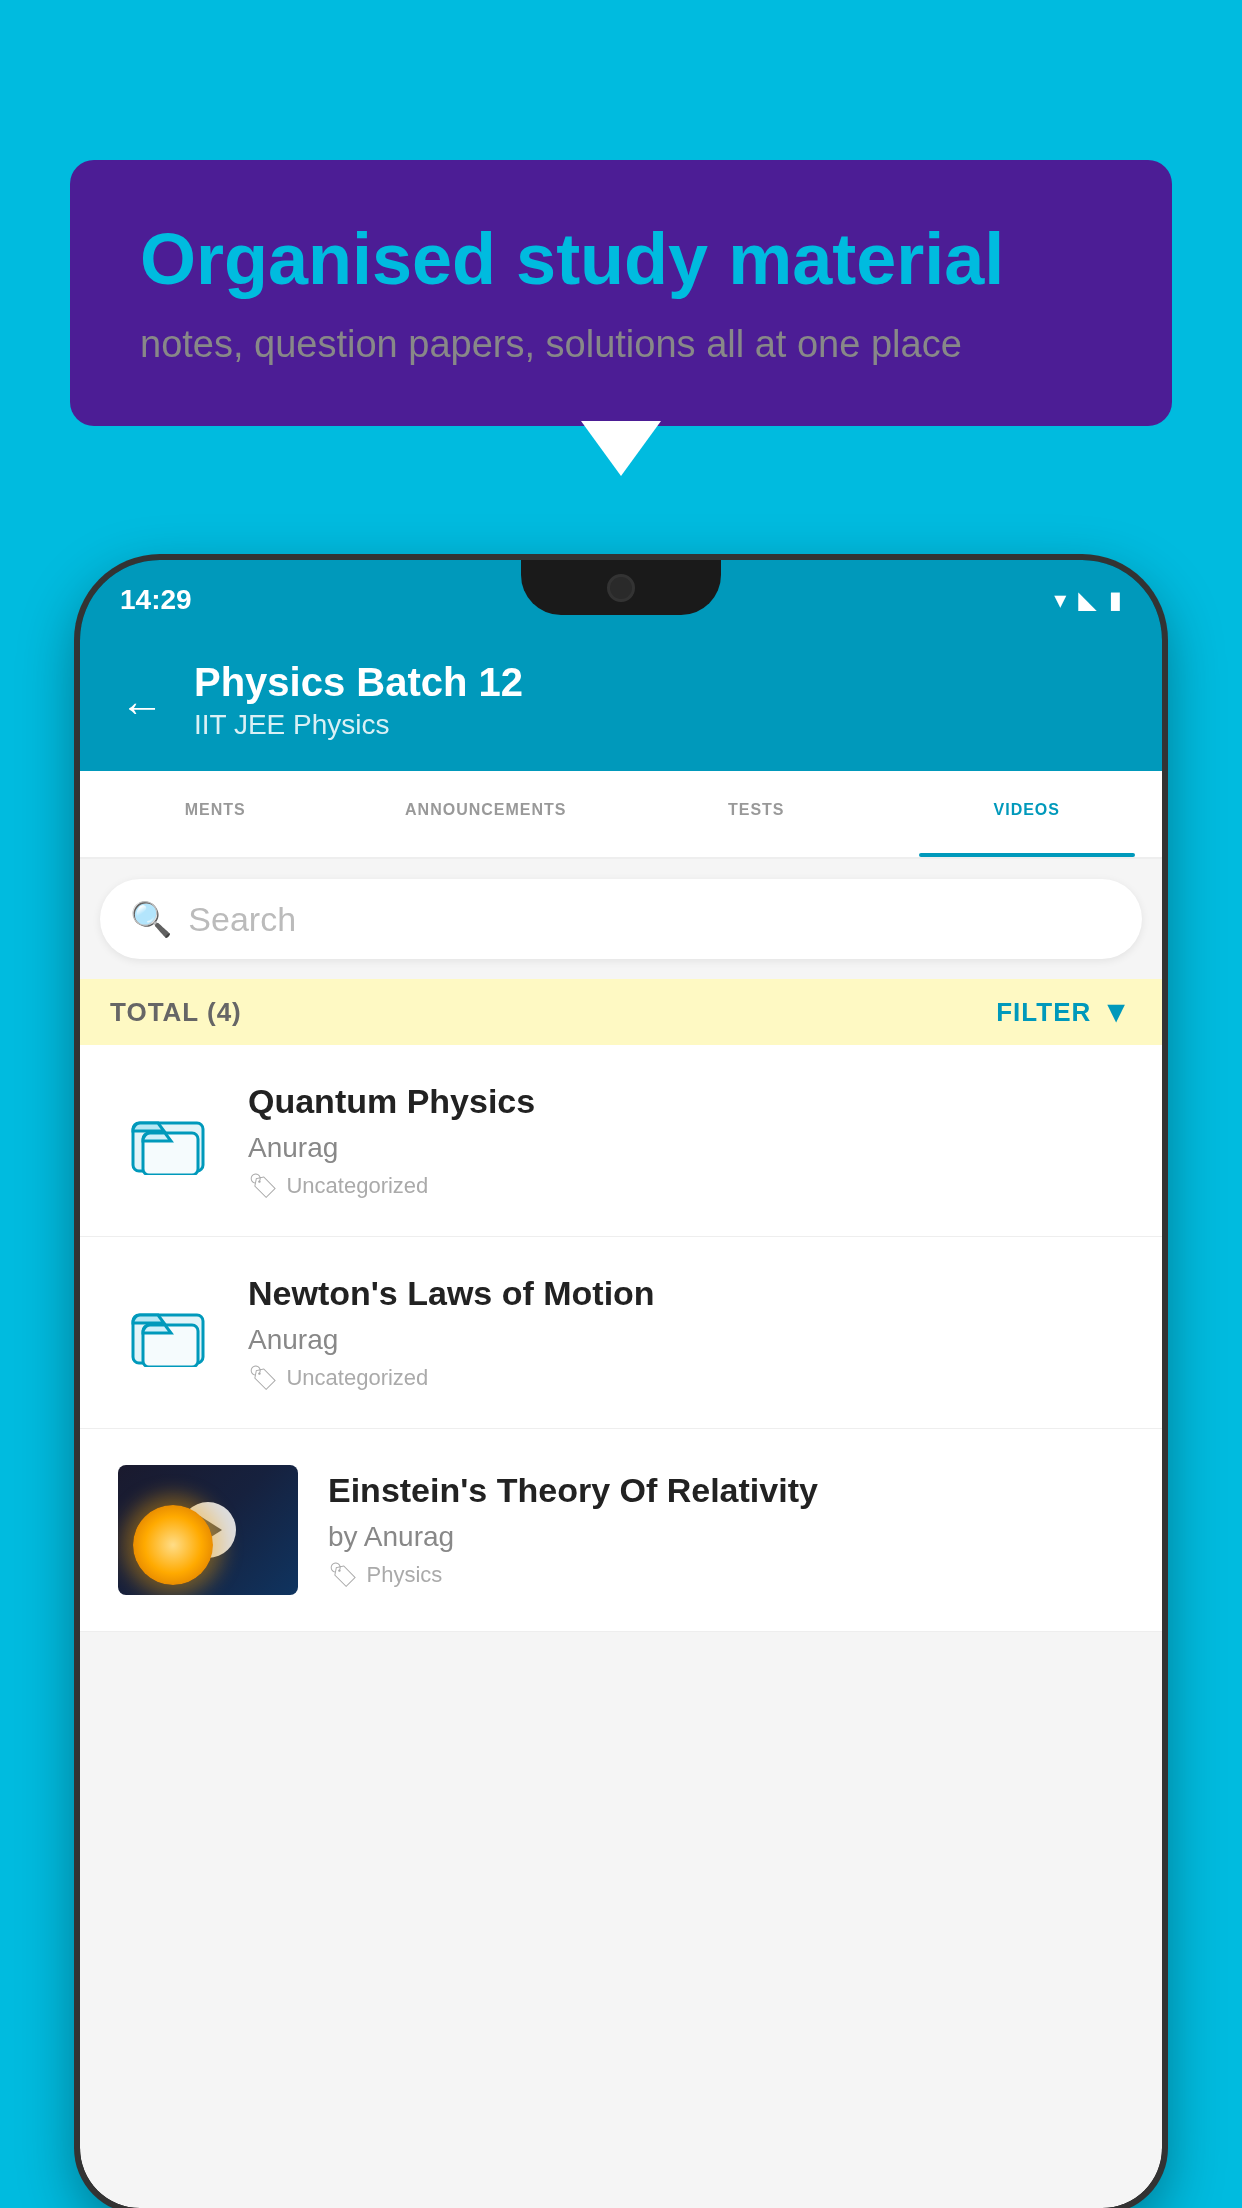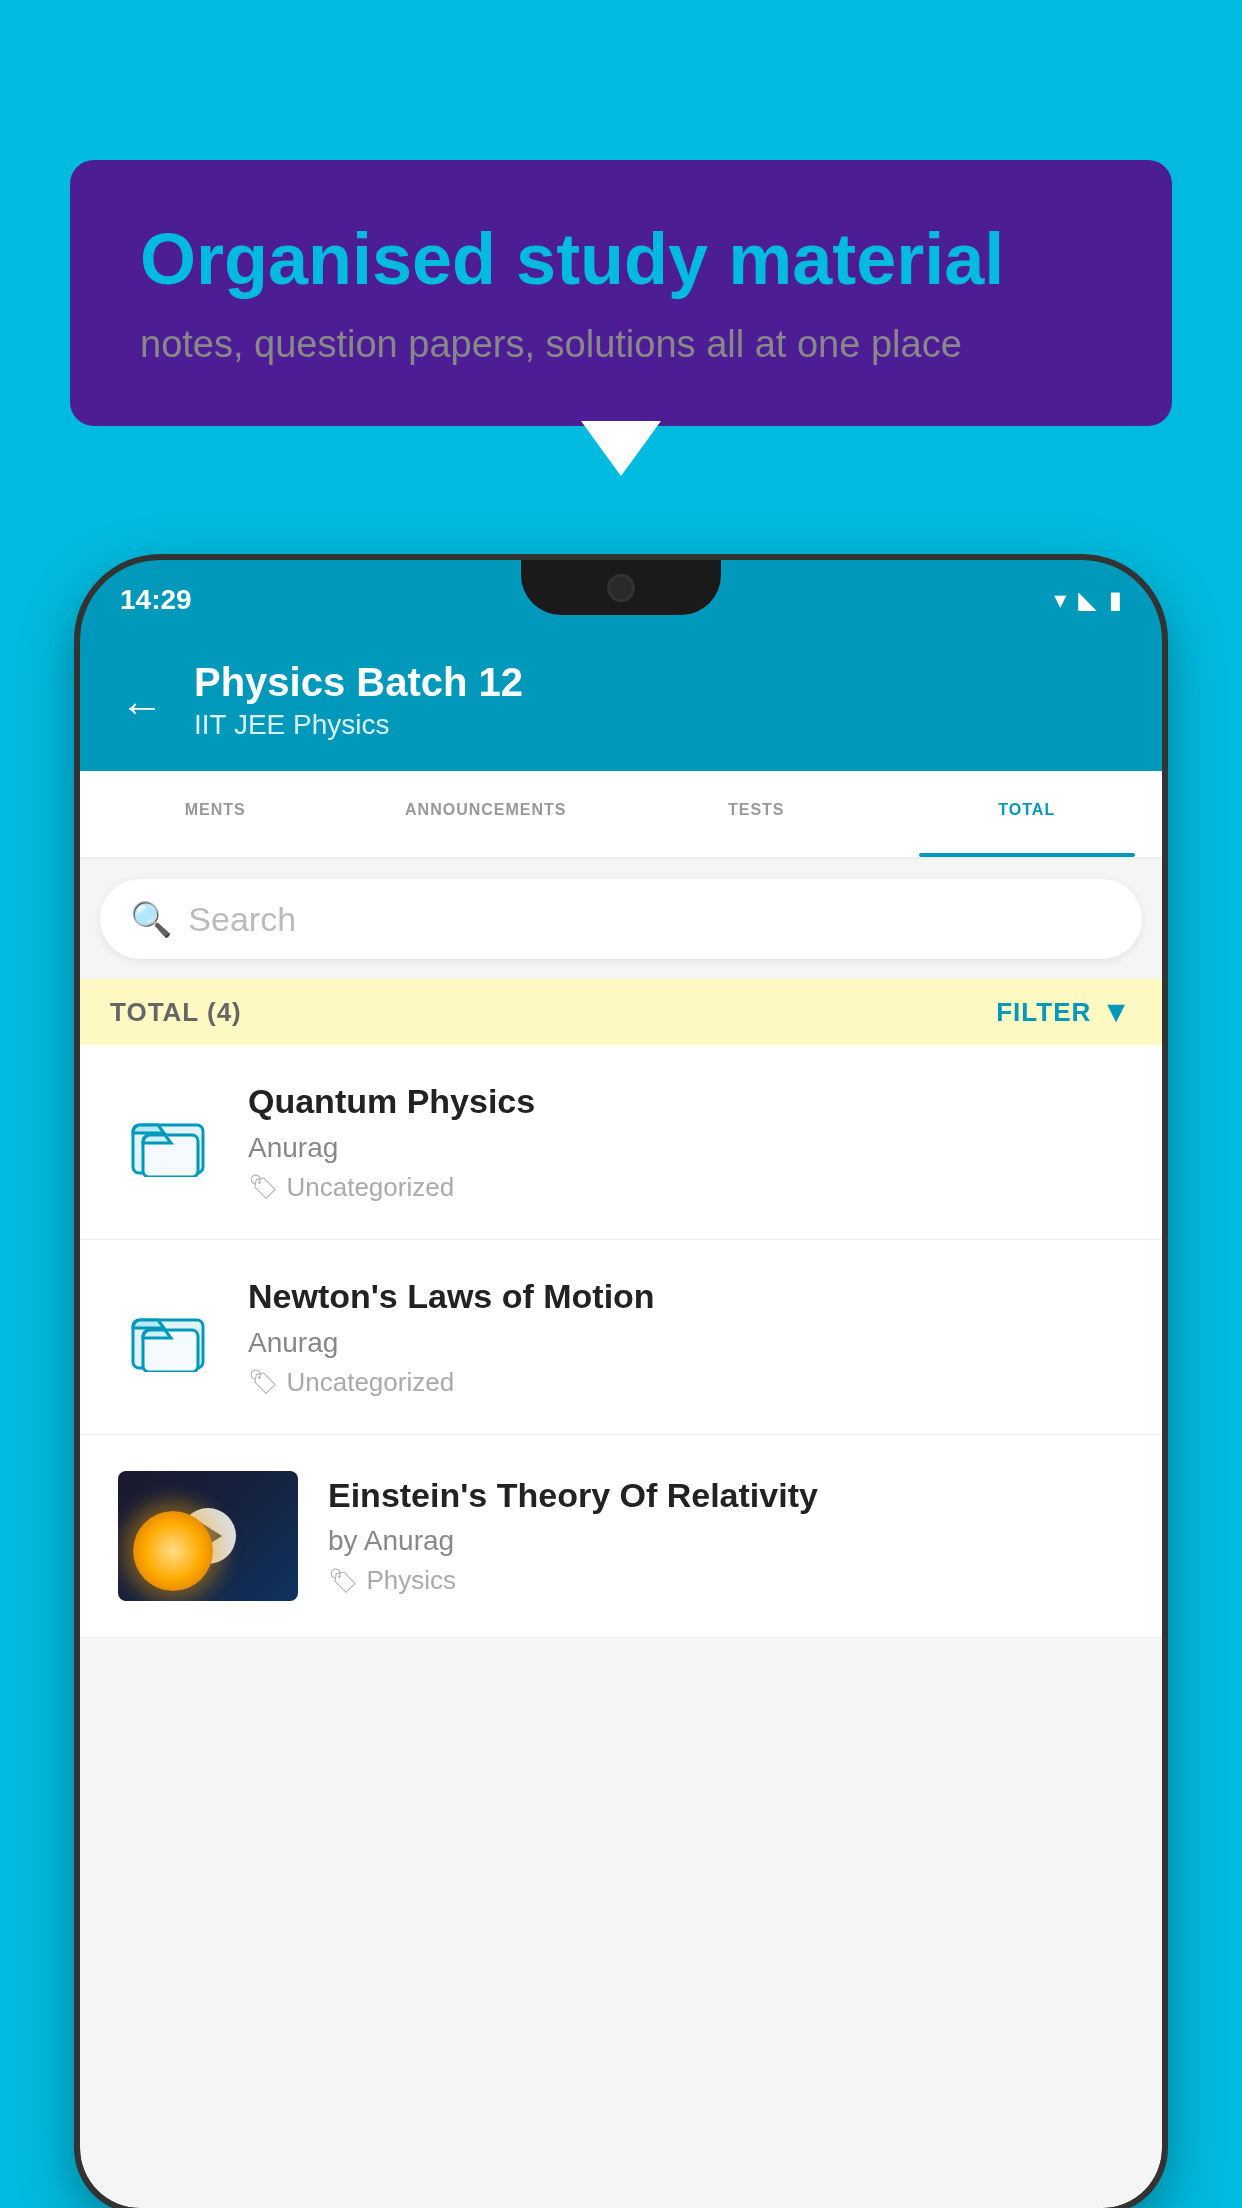--- a/index.html
+++ b/index.html
@@ -347,21 +347,21 @@
       align-items: center;
       gap: 8px;
     }
 
     .tag-icon {
       font-size: 24px;
       color: #aaa;
     }
 
     .tag-label {
-      font-size: 26px;
+      font-size: 22px;
       color: #aaa;
     }
   </style>
 </head>
 <body>
 
 <div class="speech-bubble-container">
   <div class="speech-bubble">
     <div class="bubble-title">Organised study material</div>
     <div class="bubble-subtitle">notes, question papers, solutions all at one place</div>
@@ -389,21 +389,21 @@
       <div class="header-title-group">
         <div class="header-title">Physics Batch 12</div>
         <div class="header-subtitle">IIT JEE   Physics</div>
       </div>
     </div>
 
     <div class="tabs-bar">
       <div class="tab-item">MENTS</div>
       <div class="tab-item">ANNOUNCEMENTS</div>
       <div class="tab-item">TESTS</div>
-      <div class="tab-item active">TOTAL</div>
+      <div class="tab-item active">VIDEOS</div>
     </div>
 
     <div class="search-bar">
       <span class="search-icon-wrap">🔍</span>
       <span class="search-placeholder">Search</span>
     </div>
 
     <div class="filter-row">
       <span class="total-label">TOTAL (4)</span>
       <div class="filter-btn">

